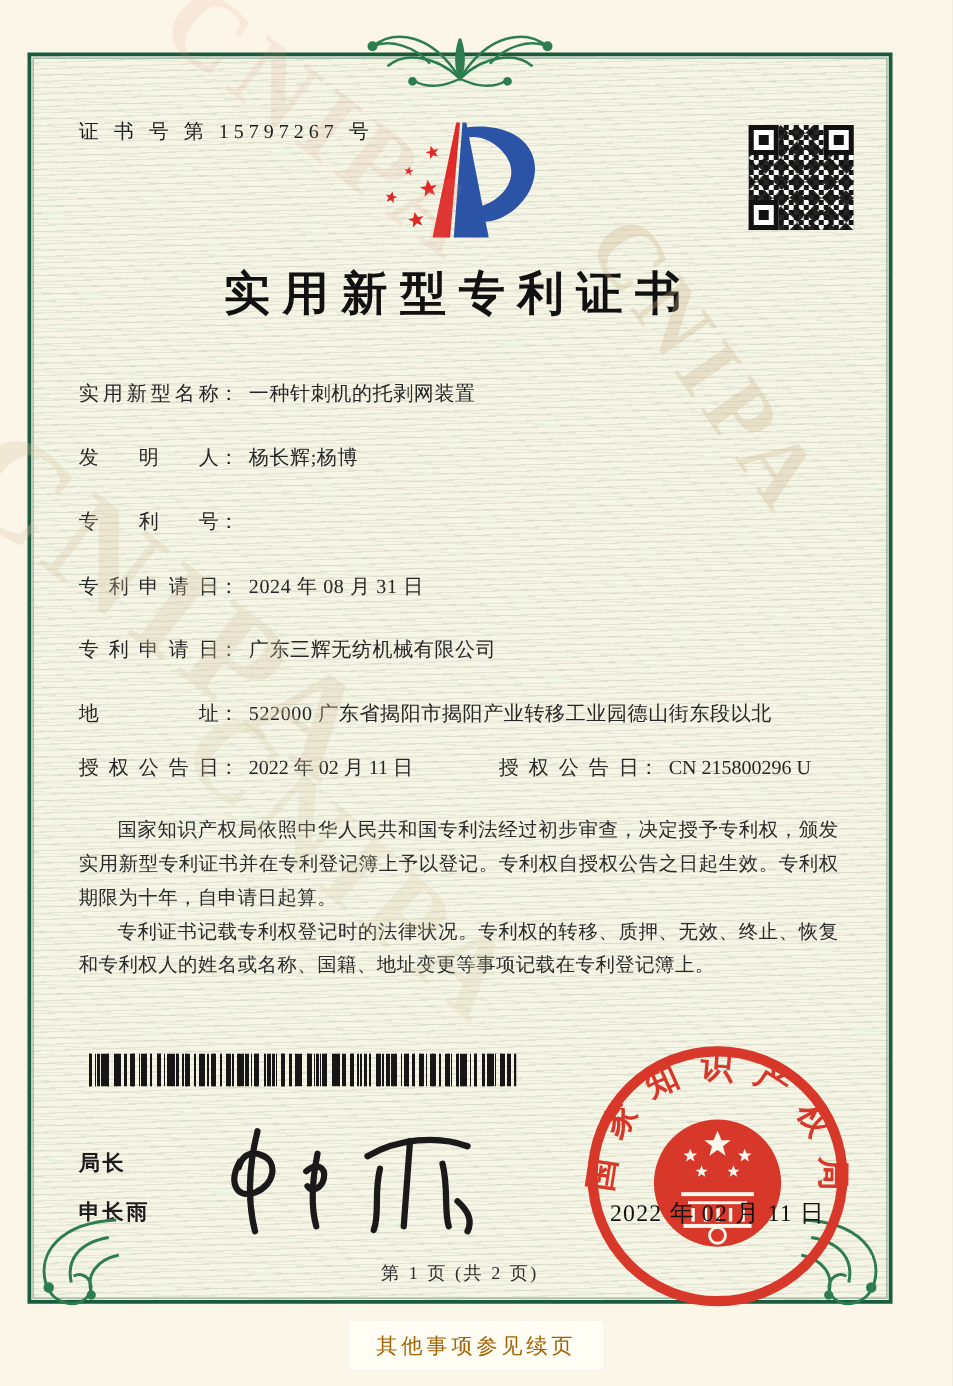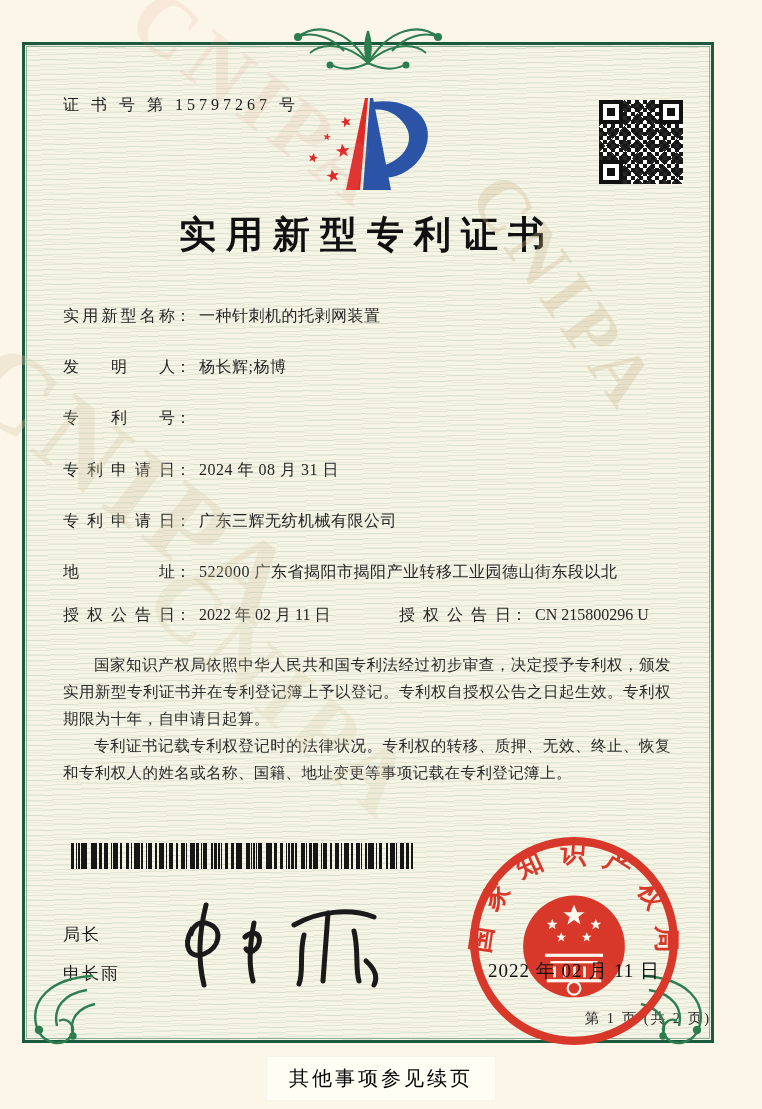--- a/index.html
+++ b/index.html
@@ -56,36 +56,36 @@
   .paras { margin-top:26px; font-size:15.5px; line-height:1.74; text-align:justify;
            color:#2b2b2b; letter-spacing:0.4px; }
   .paras p { text-indent:2em; }
   
   .barcode { margin-top:56px; margin-left:8px; width:342px; height:26px;
     background-image:
       repeating-linear-gradient(90deg,#161616 0 2px, rgba(0,0,0,0) 2px 7px),
       repeating-linear-gradient(90deg,#161616 0 3px, rgba(0,0,0,0) 3px 11px),
       repeating-linear-gradient(90deg,#161616 0 1px, rgba(0,0,0,0) 1px 5px); }
   
-  .sig-row { display:flex; align-items:flex-end; margin-top:38px; }
+  .sig-row { display:flex; align-items:center; margin-top:38px;font-weight:bold; }
   .sig-left { font-family:"Liberation Sans","DejaVu Sans",sans-serif; font-size:17px;
               color:#1d1d1d; line-height:2.3; letter-spacing:2px; }
   .sig-script { margin-left:48px; margin-top:-14px; }
   
   .seal { position:absolute; left:465px; top:832px; width:218px; height:218px; z-index:5; }
   .seal-date { position:absolute; left:50%; top:126px; transform:translateX(-50%);
                white-space:nowrap; font-size:19px; color:#111; letter-spacing:1px; z-index:6; }
   .seal-arc { font-size:29px; letter-spacing:17px; fill:#d8382a;
               font-family:"Liberation Serif",serif; font-weight:bold; }
   
-  .page-info { position:absolute; left:0; right:0; bottom:12px; text-align:right;
+  .page-info { position:absolute; left:0; right:0; bottom:12px; text-align:center;
                font-size:14.5px; letter-spacing:2px; color:#2b2b2b; }
   .cont-note { position:absolute; left:50%; transform:translateX(-50%); top:1056px;
                background:#fffdf4; border:1px solid rgba(0,0,0,0.04); padding:8px 22px;
-               font-size:20px; letter-spacing:3px; color:#000000; z-index:2; }
+               font-size:17px; letter-spacing:3px; color:#a16207; z-index:2; }
   
   .orn { position:absolute; z-index:3; pointer-events:none; }
   .orn-top { left:50%; top:-30px; transform:translateX(-50%); }
   .orn-bl { left:-10px; bottom:-14px; }
   .orn-br { right:-10px; bottom:-14px; transform:scaleX(-1); }
 </style>
 </head>
 <body>
 
 <div class="page">

